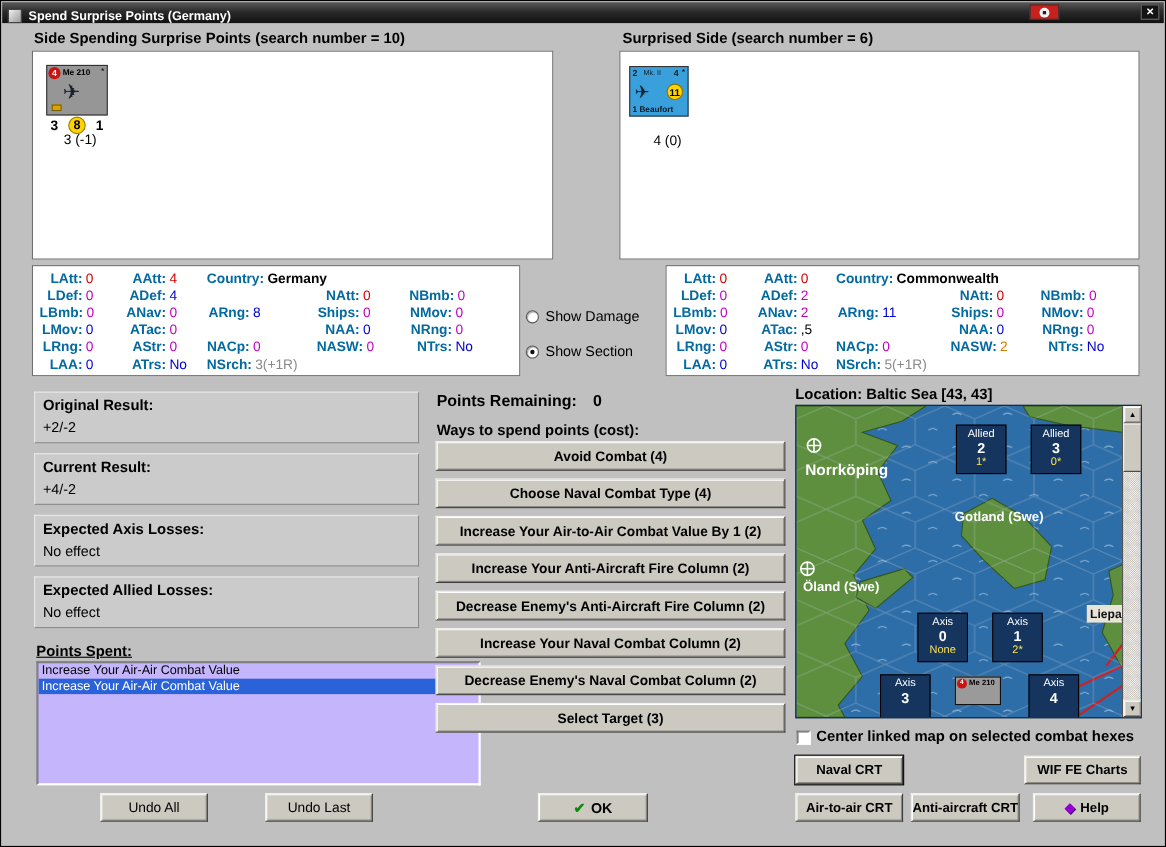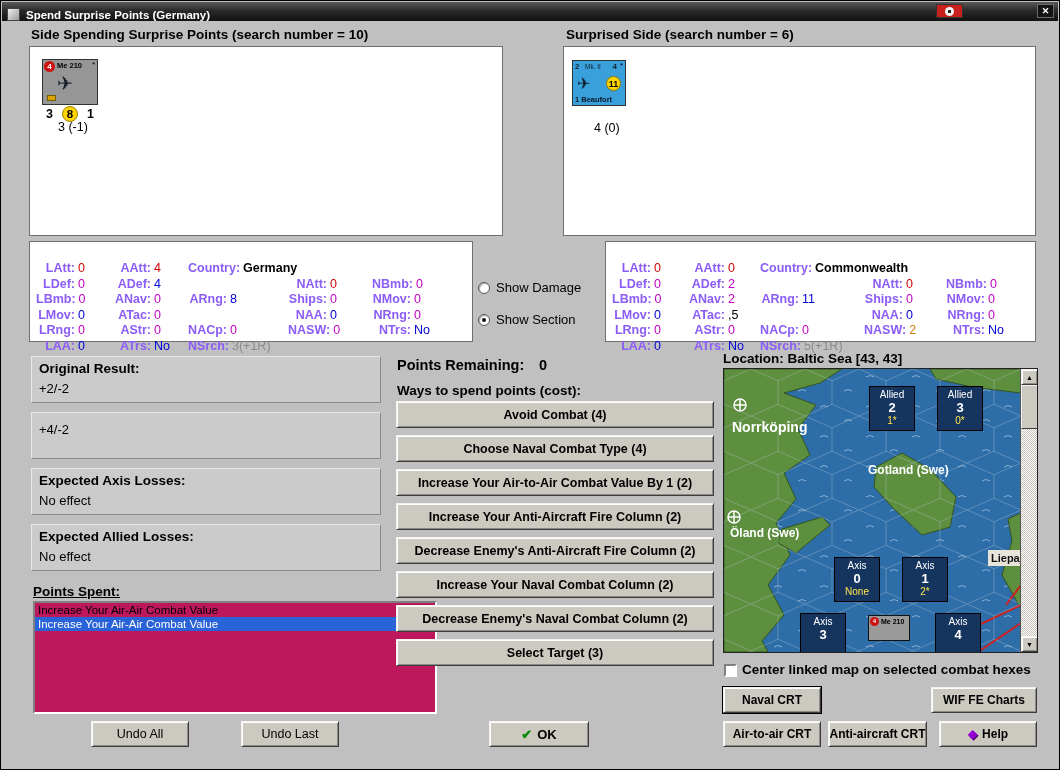--- a/index.html
+++ b/index.html
@@ -70,41 +70,41 @@
 
   
   .stats { position:absolute; background:#fff; border:1px solid #6f6f6f; display:grid;
            grid-auto-rows:15.5px; padding:4px 2px 2px 6px; font-size:12.5px; }
   .stats-left  { left:28px;  top:240px; width:444px; height:101px;
                  grid-template-columns:76px 76px 100px 84px 86px; }
   .stats-right { left:604px; top:240px; width:431px; height:101px;
                  grid-template-columns:74px 74px 104px 82px 86px; }
   .stat-cell { white-space:nowrap; overflow:visible; }
   .sl { display:inline-block; min-width:42px; text-align:right; font-weight:bold;
-        padding-right:3px; color:#8b5cf6;margin-top:15px; }
+        padding-right:3px; color:#0369a1; }
   .sv.country { font-weight:bold; }
 
   
   .radio-list { position:absolute; left:477px; top:279px; display:flex; flex-direction:column;
                 gap:17px; }
   .radio-row { display:flex; align-items:center; gap:6px; font-size:13px; color:#000000; }
   .rb { width:12px; height:12px; border-radius:50%; background:#fff; border:1px solid #555;
         box-shadow:inset 1px 1px 1px #aaa; position:relative; flex:0 0 auto; }
   .rb.on::after { content:""; position:absolute; inset:3px; background:#111; border-radius:50%; }
 
   
   .results-col { position:absolute; left:30px; top:355px; width:350px; display:flex;
                  flex-direction:column; gap:9px; }
   .result-box { height:47px; background:#cbcbcb; padding:4px 7px;
                 border:1px solid; border-color:#e9e9e9 #8a8a8a #8a8a8a #e9e9e9; }
   .rb-title { font-weight:bold; font-size:13.5px; }
   .rb-value { font-size:13px; margin-top:5px; }
 
   .ps-title { position:absolute; left:32px; top:583px; font-weight:bold; font-size:13.5px;text-decoration:underline; }
-  .listbox { position:absolute; left:32px; top:600px; width:404px; height:113px; background:#be185d;
+  .listbox { position:absolute; left:32px; top:600px; width:404px; height:113px; background:#c4b5fd;
              border:2px solid; border-color:#808080 #fff #fff #808080; overflow:hidden;
              font-size:11.5px; }
   .lb-item { padding:1px 3px; color:#000; white-space:nowrap; }
   .lb-item.selected { background:#2a62d8; color:#fff; }
 
   
   .pr-label { position:absolute; left:396px; top:356px; font-weight:bold; font-size:14.5px; }
   .pr-value { position:absolute; left:538px; top:356px; font-weight:bold; font-size:14.5px; }
   .ways-label { position:absolute; left:396px; top:382px; font-weight:bold; font-size:13.5px; }
   .spend-col { position:absolute; left:395px; top:400px; width:318px; display:flex;
@@ -332,20 +332,21 @@
     </div>
 
   <div class="results-col">
 
       <div class="result-box">
         <div class="rb-title">Original Result:</div>
         <div class="rb-value">+2/-2</div>
       </div>
 
       <div class="result-box">
+        <div class="rb-title">Current Result:</div>
         <div class="rb-value">+4/-2</div>
       </div>
 
       <div class="result-box">
         <div class="rb-title">Expected Axis Losses:</div>
         <div class="rb-value">No effect</div>
       </div>
 
       <div class="result-box">
         <div class="rb-title">Expected Allied Losses:</div>

